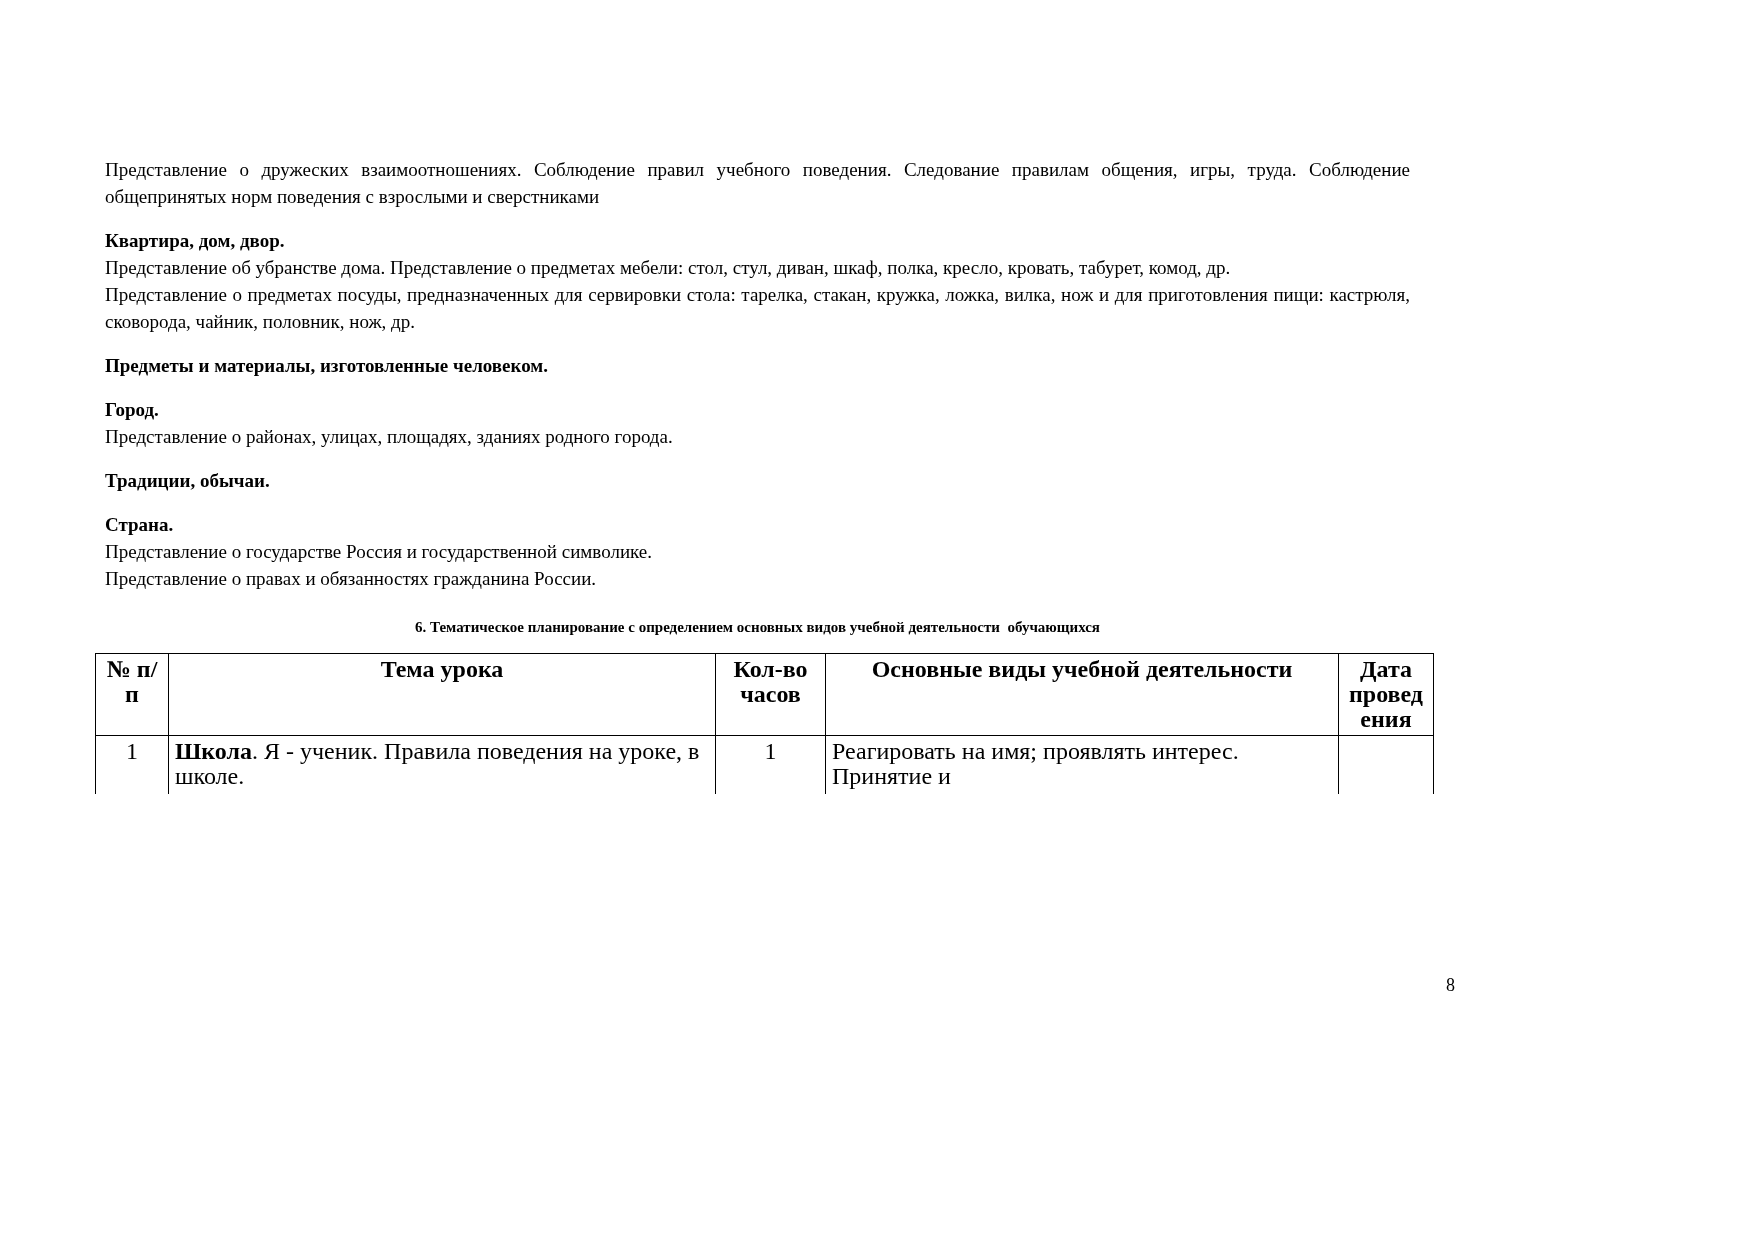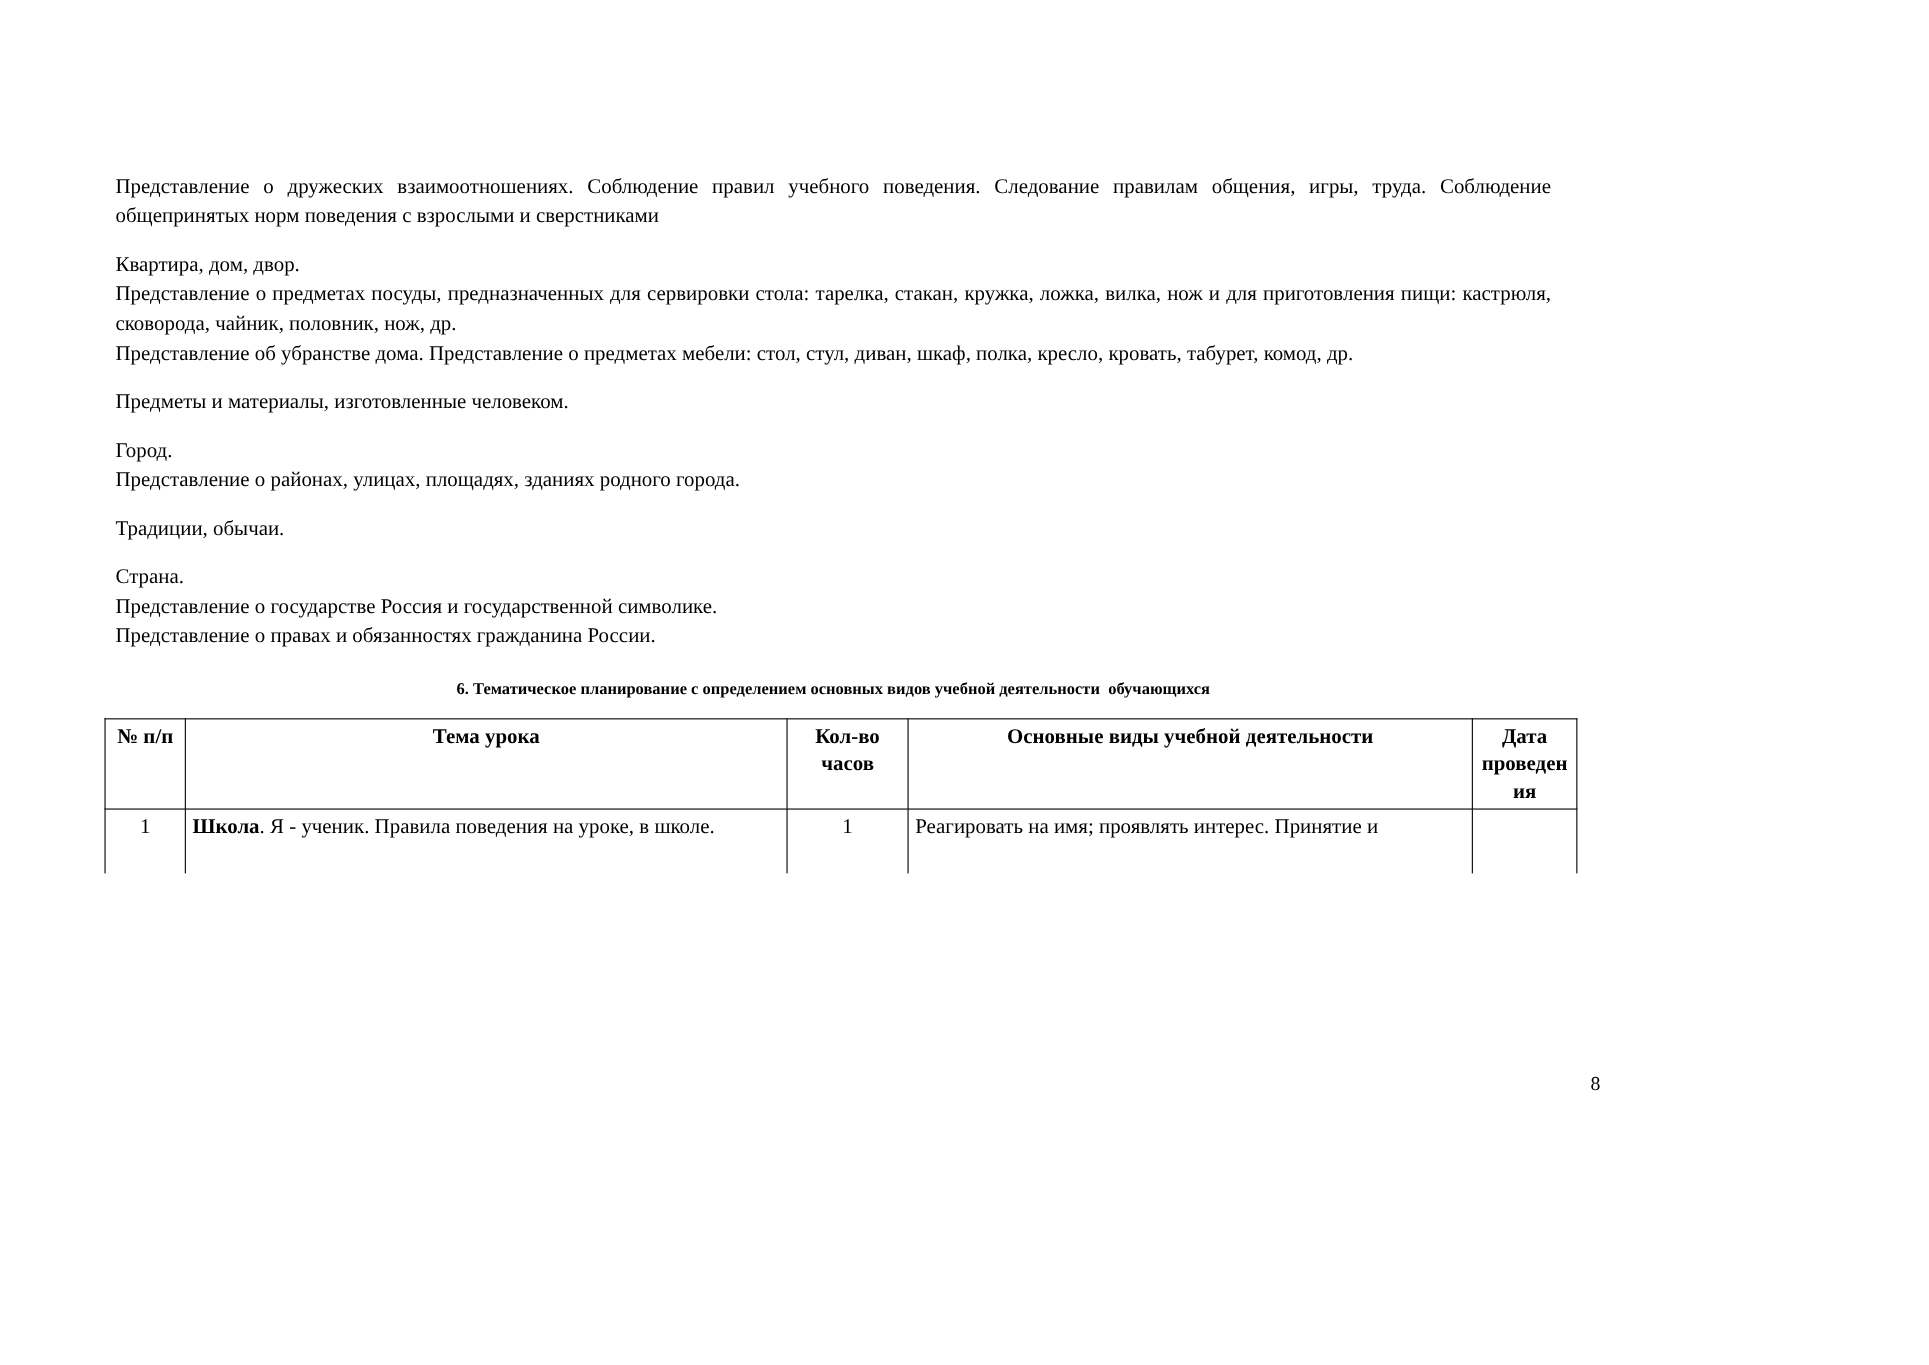--- a/index.html
+++ b/index.html
@@ -16,37 +16,37 @@
     overflow: hidden;
     margin: 0 auto;
   }
   .content {
     padding: 156px 344px 0 105px;
   }
   .para {
     text-align: justify;
   }
   .heading {
-    font-weight: normal;
+    font-weight: bold;
     margin-top: 17px;
   }
   .table-title {
     font-weight: bold;
     font-size: 15px;
     text-align: center;
     margin-top: 22px;
     margin-bottom: 12px;
     white-space: pre-wrap;
   }
   table.planning-table {
     border-collapse: collapse;
     table-layout: fixed;
     width: 1338px;
     margin-left: -10px;
-    font-size: 19px;
+    font-size: 24px;
     line-height: 25px;
   }
   table.planning-table th,
   table.planning-table td {
     border: 1px solid #000000;
     vertical-align: top;
     padding: 3px 6px;
     overflow-wrap: break-word;
   }
   table.planning-table th {
@@ -82,22 +82,22 @@
 </head>
 <body>
 
 <div class="page">
   <div class="content">
 
     <p class="para">Представление о дружеских взаимоотношениях. Соблюдение правил учебного поведения. Следование правилам общения, игры, труда. Соблюдение общепринятых норм поведения с взрослыми и сверстниками</p>
 
     <div class="section">
       <p class="heading">Квартира, дом, двор.</p>
+      <p class="para">Представление об убранстве дома. Представление о предметах мебели: стол, стул, диван, шкаф, полка, кресло, кровать, табурет, комод, др.</p>
       <p class="para">Представление о предметах посуды, предназначенных для сервировки стола: тарелка, стакан, кружка, ложка, вилка, нож и для приготовления пищи: кастрюля, сковорода, чайник, половник, нож, др.</p>
-      <p class="para">Представление об убранстве дома. Представление о предметах мебели: стол, стул, диван, шкаф, полка, кресло, кровать, табурет, комод, др.</p>
     </div>
 
     <div class="section">
       <p class="heading">Предметы и материалы, изготовленные человеком.</p>
     </div>
 
     <div class="section">
       <p class="heading">Город.</p>
       <p class="para">Представление о районах, улицах, площадях, зданиях родного города.</p>
     </div>

